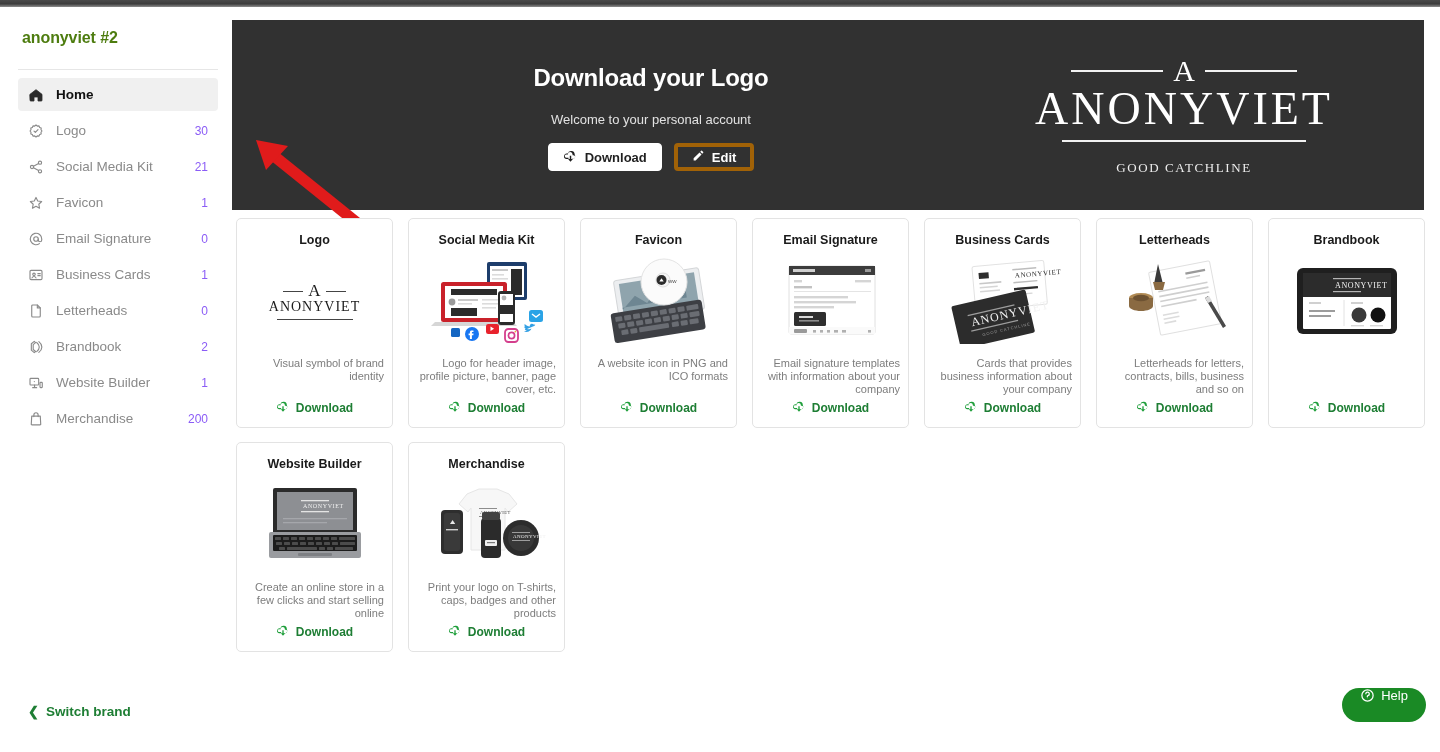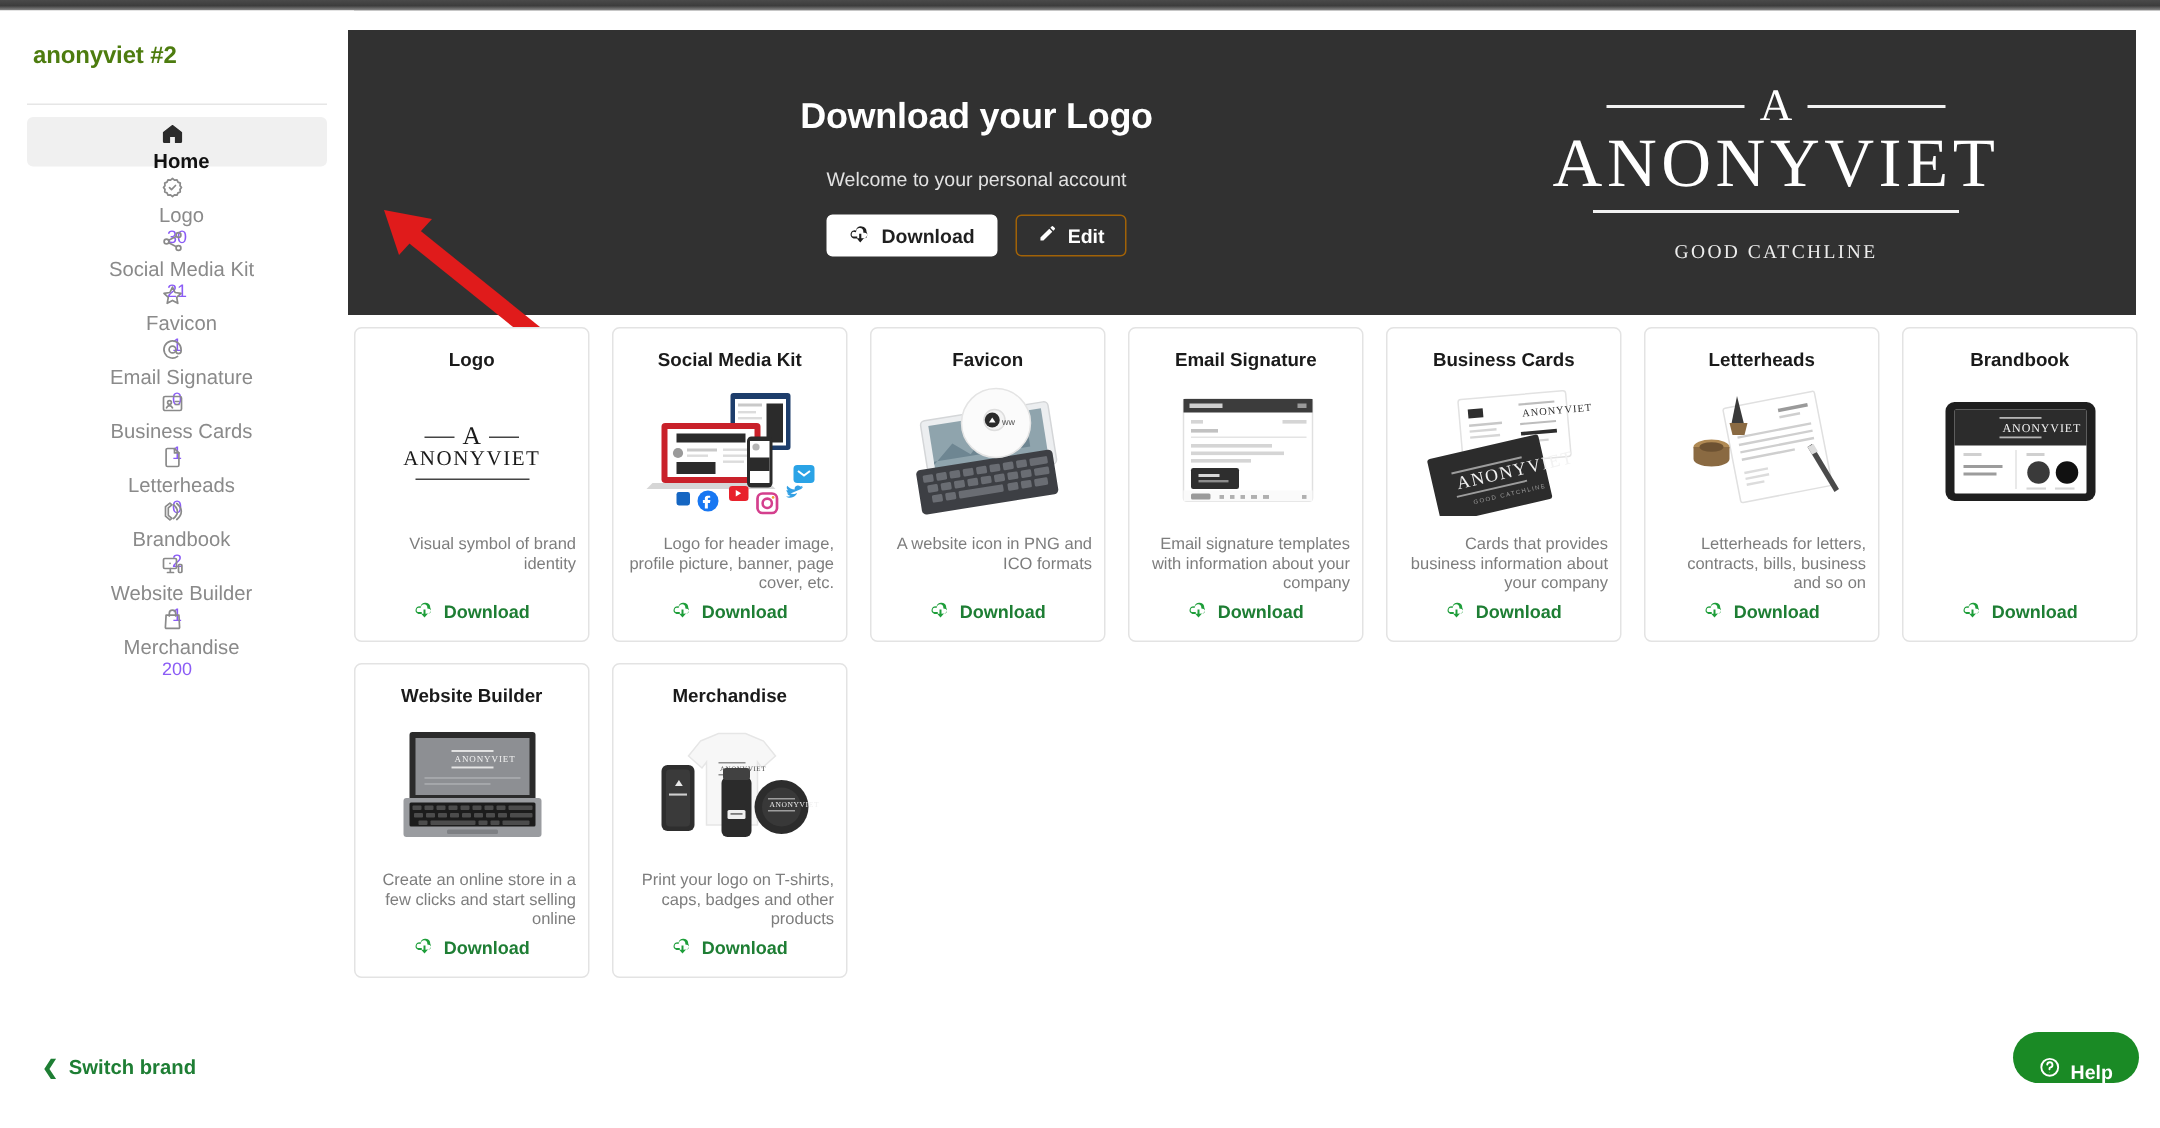--- a/index.html
+++ b/index.html
@@ -18,21 +18,21 @@
 
   
   .sidebar { position:absolute; left:0; top:7px; width:236px; height:745px;
              background:#fff; padding:16px 18px 0 18px; }
   .brand-title { font-size:16px; font-weight:bold; color:#4d7c0f; letter-spacing:-.1px;
                  padding:6px 0 0 4px; }
   .brand-rule { height:1px; background:#e6e6e6; margin:22px 0 8px 0; }
 
   .nav { list-style:none; }
   .nav-item { display:flex; align-items:center; height:33px; padding:0 10px 0 10px;
-              border-radius:4px; cursor:pointer; margin-bottom:3px;flex-direction:column; }
+              border-radius:4px; cursor:pointer; margin-bottom:3px; }
   .nav-item .ico { width:22px; height:18px; flex:0 0 22px; display:flex;
                    align-items:center; justify-content:flex-start; }
   .nav-item .label { flex:1 1 auto; font-size:13.5px; color:#8a8a8a; padding-left:6px; }
   .nav-item .count { font-size:12px; color:#8b5cf6; }
   .nav-item.active { background:#f0f0f0; }
   .nav-item.active .label { color:#111; font-weight:bold; }
   .nav-item svg { display:block; }
 
   
   .switch-brand { position:absolute; left:28px; top:704px; display:flex;
@@ -44,21 +44,21 @@
   .hero { position:absolute; left:232px; top:20px; width:1192px; height:190px;
           background:#313131; overflow:hidden; }
   .hero-left { position:absolute; left:204px; top:44px; width:430px; text-align:center; }
   .hero-title { color:#fff; font-size:24px; font-weight:bold; letter-spacing:-.2px; }
   .hero-sub { color:#e2e2e2; font-size:13px; margin-top:20px; }
   .hero-btns { margin-top:16px; display:flex; gap:12px; justify-content:center; }
   .btn { display:inline-flex; align-items:center; gap:7px; height:28px;
          padding:0 14px; border-radius:4px; font-size:13px; font-weight:bold;
          cursor:pointer; white-space:nowrap; }
   .btn-white { background:#fff; color:#1f1f1f; border:1px solid #fff; }
-  .btn-outline { background:transparent; color:#fff; border:1px solid #a16207; }
+  .btn-outline { background:transparent; color:#fff; border:4px solid #a16207; }
 
   
   .arrow { position:absolute; left:232px; top:130px; width:140px; height:90px;
            pointer-events:none; }
 
   
   .hero-logo { position:absolute; left:762px; top:36px; width:380px; text-align:center;
                color:#fff; }
   .hl-row { display:flex; align-items:center; justify-content:center; gap:10px; }
   .hl-line { height:2px; background:#f2f2f2; width:92px; }
@@ -87,23 +87,23 @@
   
   .mini-logo { text-align:center; color:#1a1a1a; font-family:"Liberation Serif", serif; }
   .mini-row { display:flex; align-items:center; justify-content:center; gap:5px; }
   .mini-line { width:20px; height:1px; background:#444; }
   .mini-a { font-size:17px; line-height:18px; }
   .mini-name { font-size:14px; letter-spacing:1px; margin-top:-1px; }
   .mini-under { width:76px; height:1px; background:#444; margin:4px auto 0 auto; }
 
   
   .help { position:absolute; left:1342px; top:688px; width:84px; height:34px;
-          background:#1a8a25; border-radius:17px; display:flex; align-items:flex-end;
+          background:#1a8a25; border-radius:17px; display:flex; align-items:flex-start;
           justify-content:center; gap:6px; color:#fff; font-size:13px;
-          font-weight:bold; cursor:pointer; }
+          font-weight:normal; cursor:pointer; }
 </style>
 </head>
 <body>
 
 <div id="app">
 
   <div class="topbar"></div>
 
   <aside class="sidebar">
     <div class="brand-title">anonyviet #2</div>

